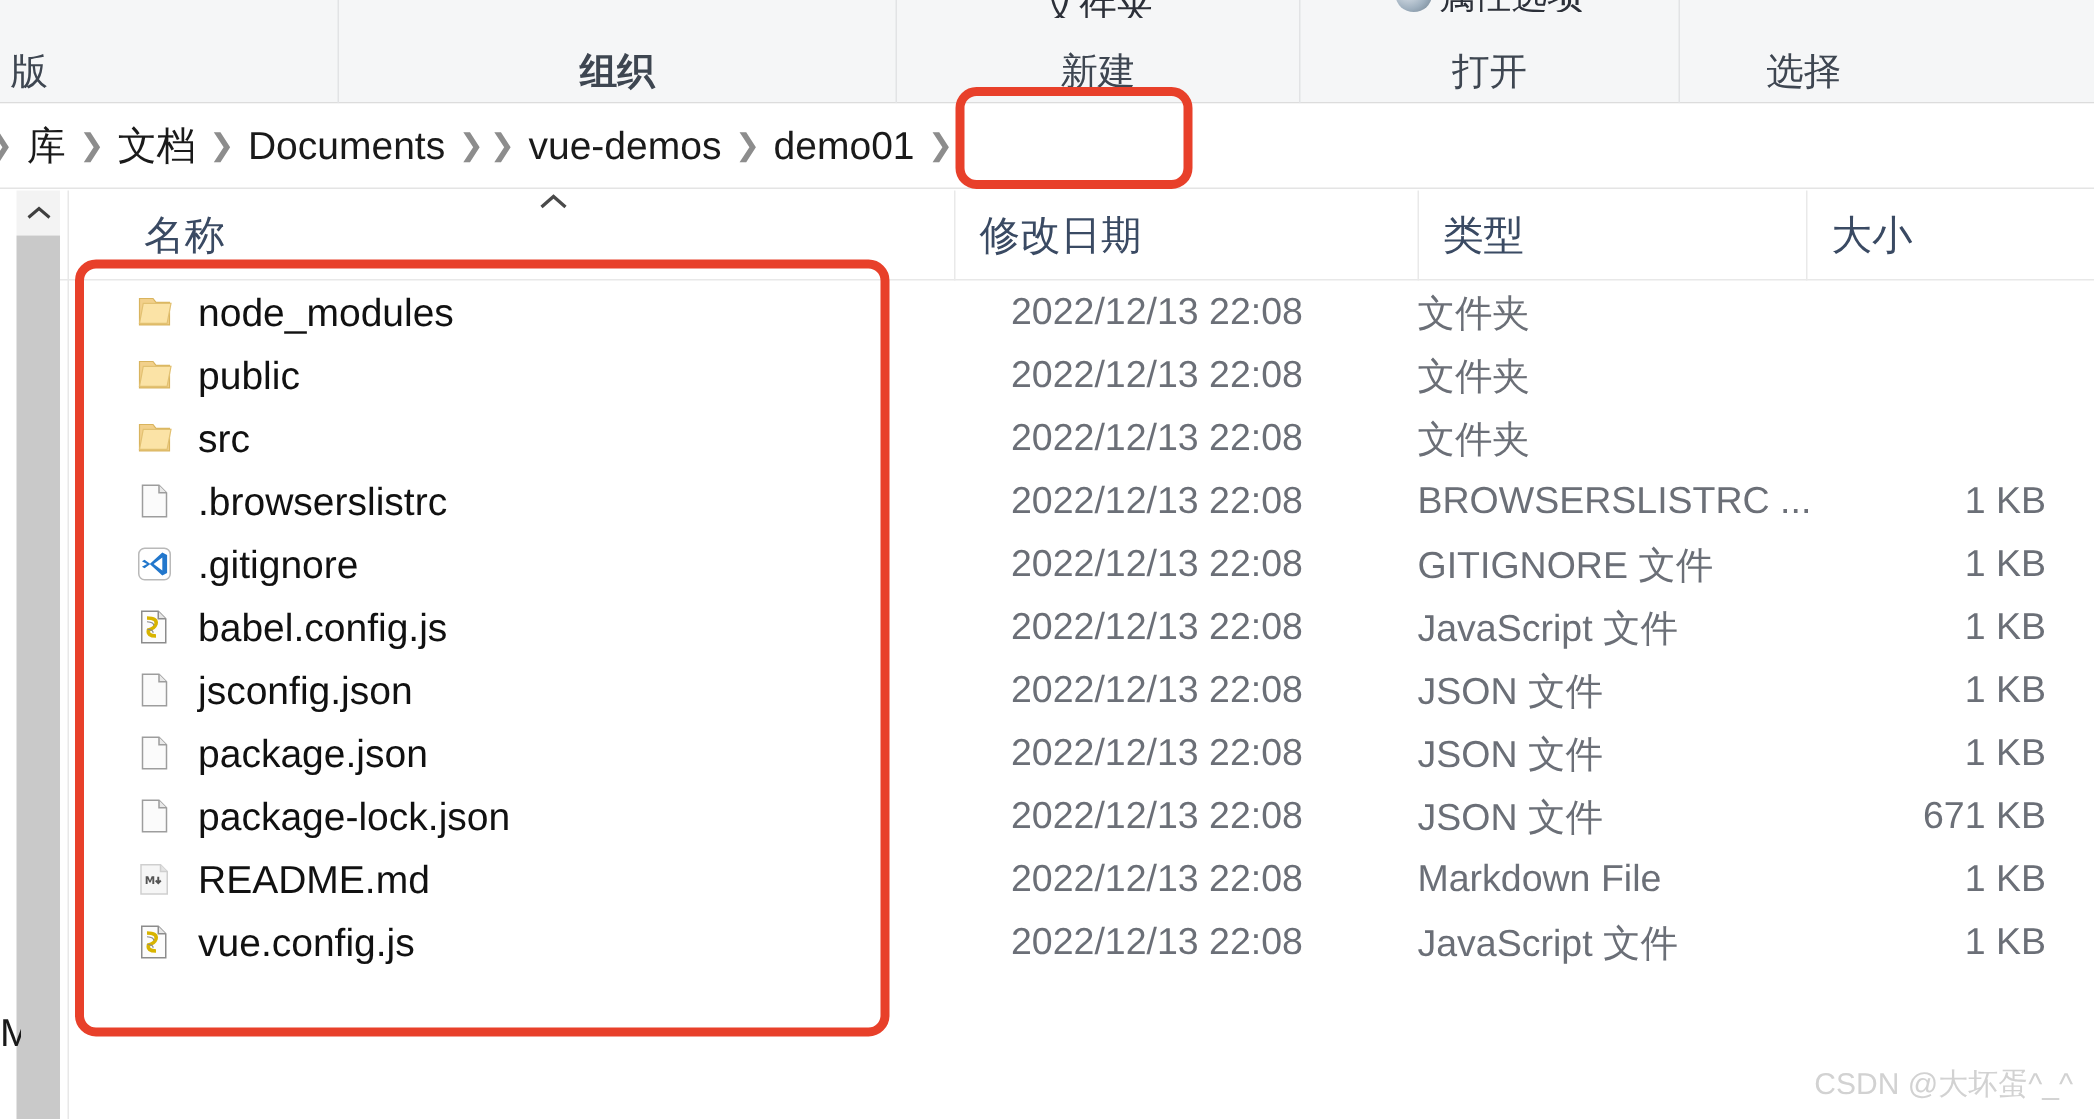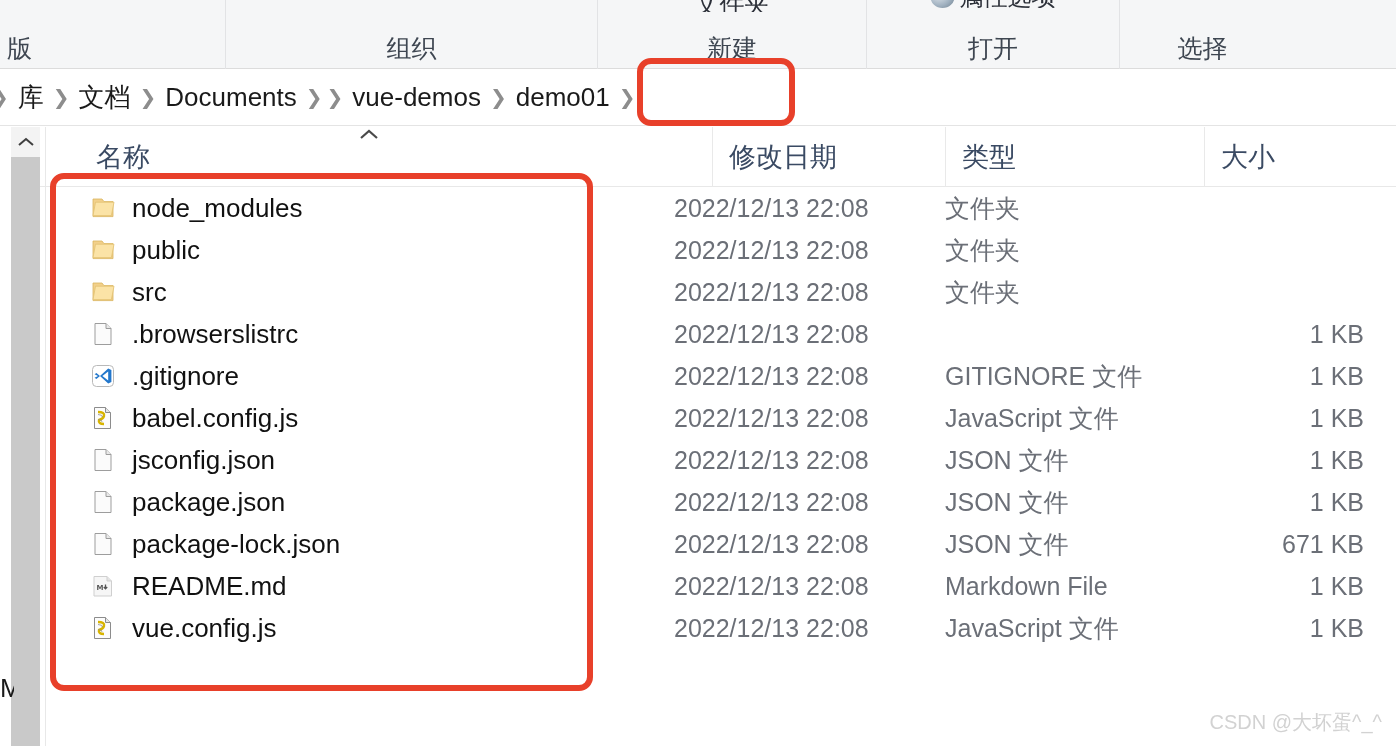--- a/index.html
+++ b/index.html
@@ -146,21 +146,21 @@
 </head>
 <body>
 
 <div id="root">
 
   <div class="ribbon">
     <div class="ribbon-groups" id="ribbon-groups">
         <div class="rgroup" style="width: 225px;">
           <div class="rgroup-label" style="margin-left: -186px;">版</div>
         </div>
-        <div class="rgroup" style="width: 372px;">
+        <div class="rgroup" style="width: 372px; font-weight: bold;">
           <div class="rgroup-label">组织</div>
         </div>
         <div class="rgroup" style="width: 269px;">
           <div class="rgroup-top" style="clip-path: inset(50% 0px 0px);">文件夹</div>
           <div class="rgroup-label">新建</div>
         </div>
         <div class="rgroup" style="width: 253px;">
           <div class="rgroup-topicon" style="clip-path: inset(55% 0px 0px);">
             <span class="mini-ico2"></span>
             <span class="tlabel">属性选项</span>
@@ -187,21 +187,21 @@
         <span class="sep">❯</span>
         <span class="crumb">demo01</span>
         <span class="sep">❯</span>
       </div>
   </div>
 
   <div class="colheaders">
     <div class="colhead first" style="left:46px;width:628px;">
       <span style="padding-left:34px">名称</span>
     </div>
-    <div class="colhead" style="left:712px;width:271px;">
+    <div class="colhead" style="left:636px;width:271px;">
       <span>修改日期</span>
     </div>
     <div class="colhead" style="left:1204px;width:192px;">
       <span>大小</span>
     </div>
     <div class="colhead" style="left:945px;width:259px;">
       <span>类型</span>
     </div>
   </div>
   <div class="sortchev">
@@ -268,20 +268,21 @@
         <div class="cell-name">
           <span class="ico">
             <svg width="26" height="26" viewBox="0 0 26 26">
               <path d="M5 2.5 h11 l5 5 v16 h-16 z" fill="#fbfbfb" stroke="#9d9d9d" stroke-width="1"></path>
               <path d="M16 2.5 v5 h5" fill="#e9e9e9" stroke="#9d9d9d" stroke-width="1"></path>
             </svg>
           </span>
           <span>.browserslistrc</span>
         </div>
         <div class="cell-date">2022/12/13 22:08</div>
+        <div class="cell-type">BROWSERSLISTRC ...</div>
         <div class="cell-size">1 KB</div>
       </div>
       <div class="row">
         <div class="cell-name">
           <span class="ico">
             <svg width="26" height="26" viewBox="0 0 26 26">
               <rect x="2.5" y="2.5" width="21" height="21" rx="4" fill="#ffffff" stroke="#b9b9b9" stroke-width="1"></rect>
               <path d="M18.2 5.4 L10 12.9 L6.4 10.1 L4.6 11.2 L8 13 L4.6 14.8 L6.4 15.9 L10 13.1 L18.2 20.6 L21.4 19 V7 z" fill="#2277cc"></path>
               <path d="M18.2 8.6 v8.8 L12.4 13 z" fill="#ffffff"></path>
             </svg>

